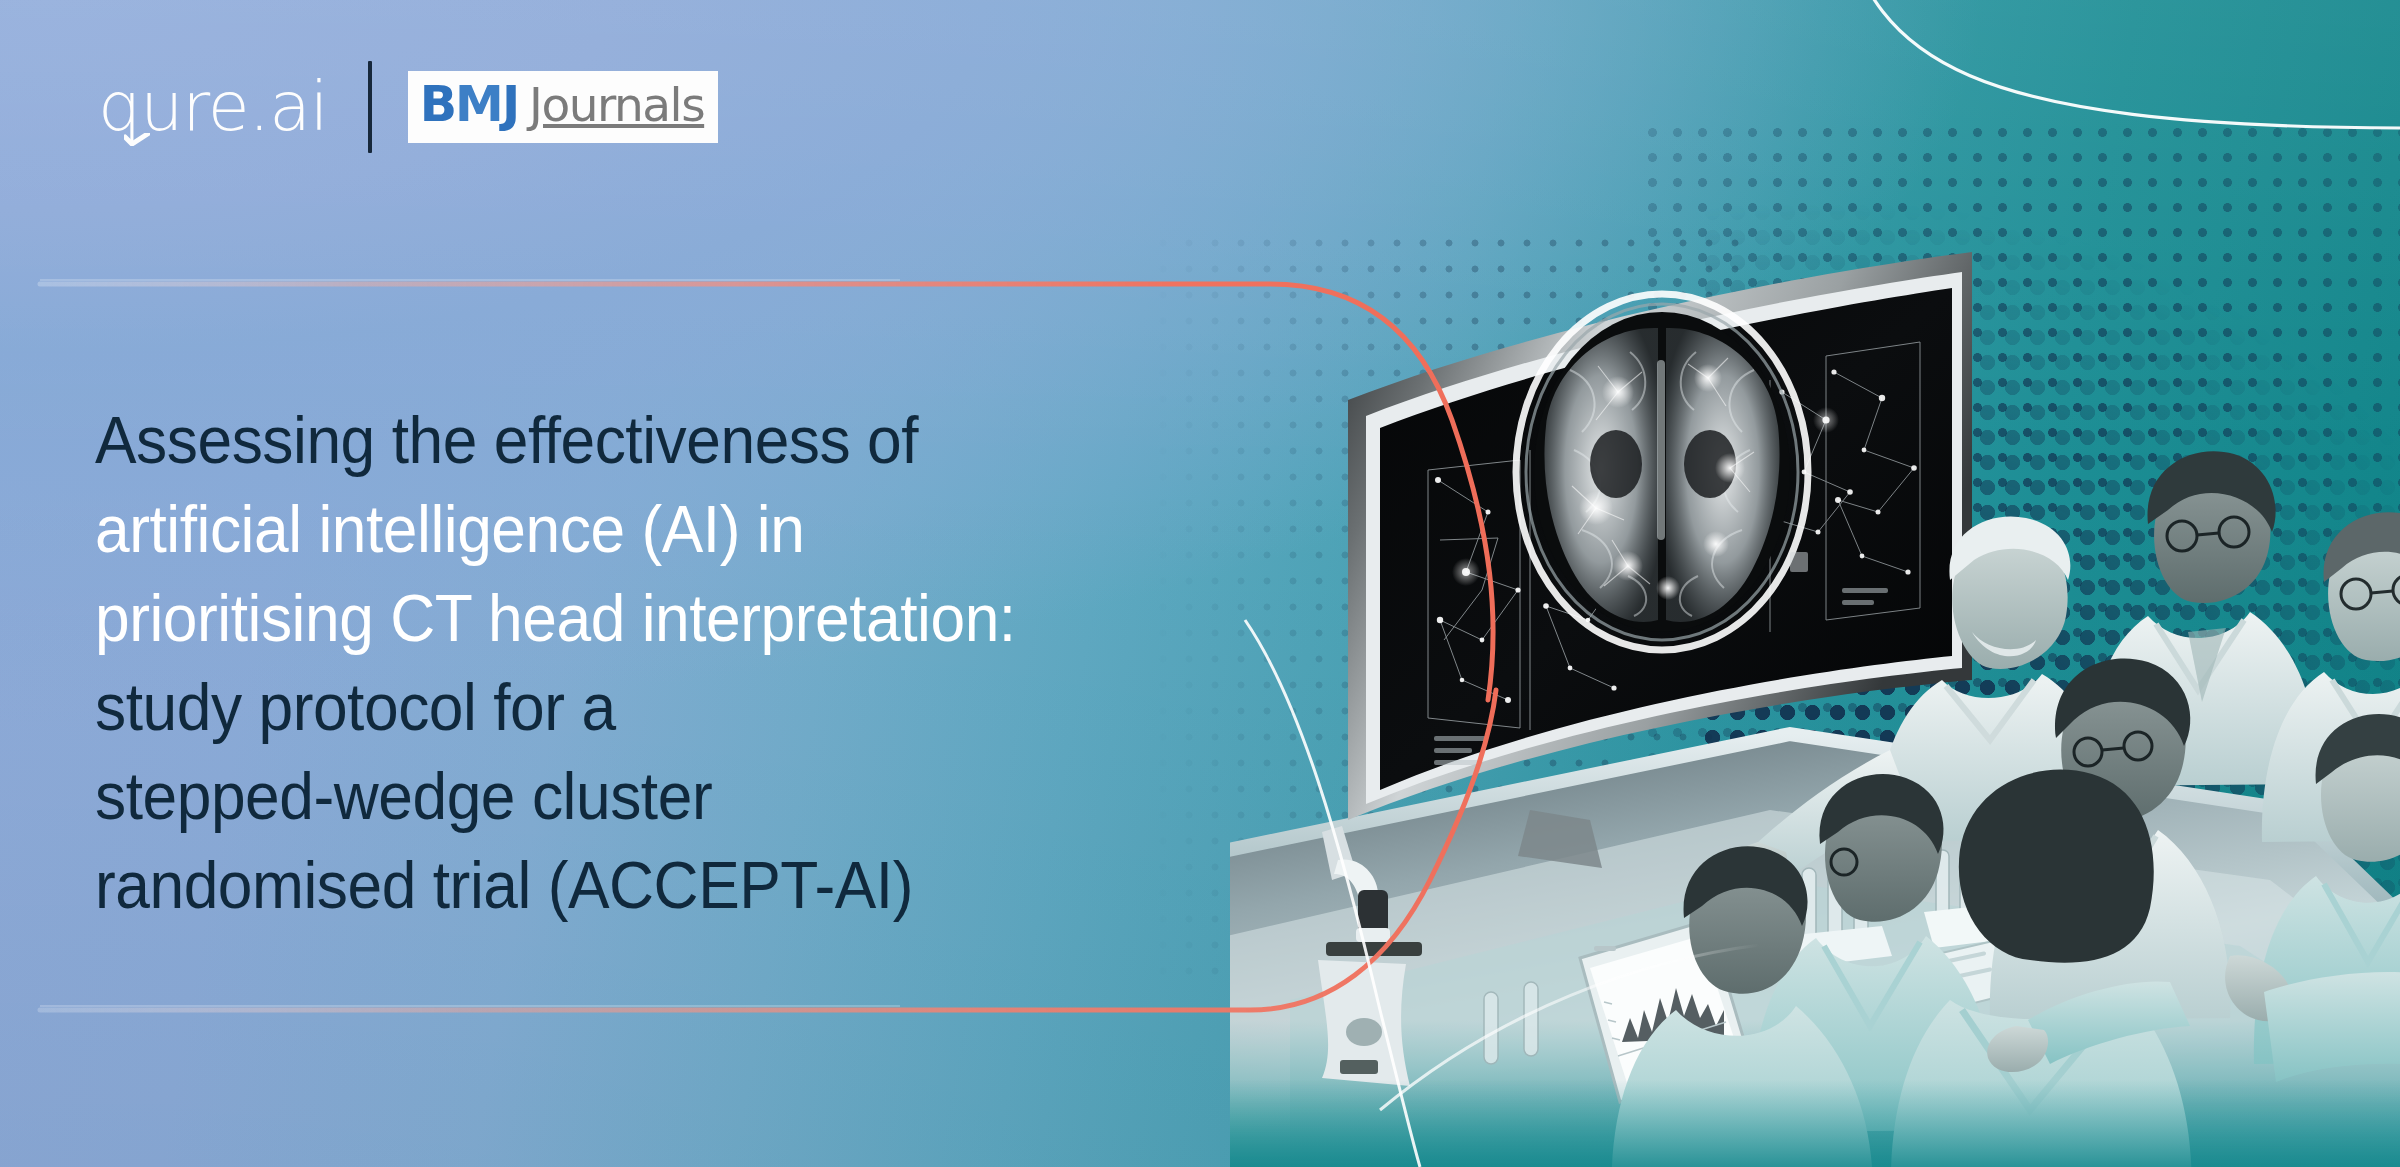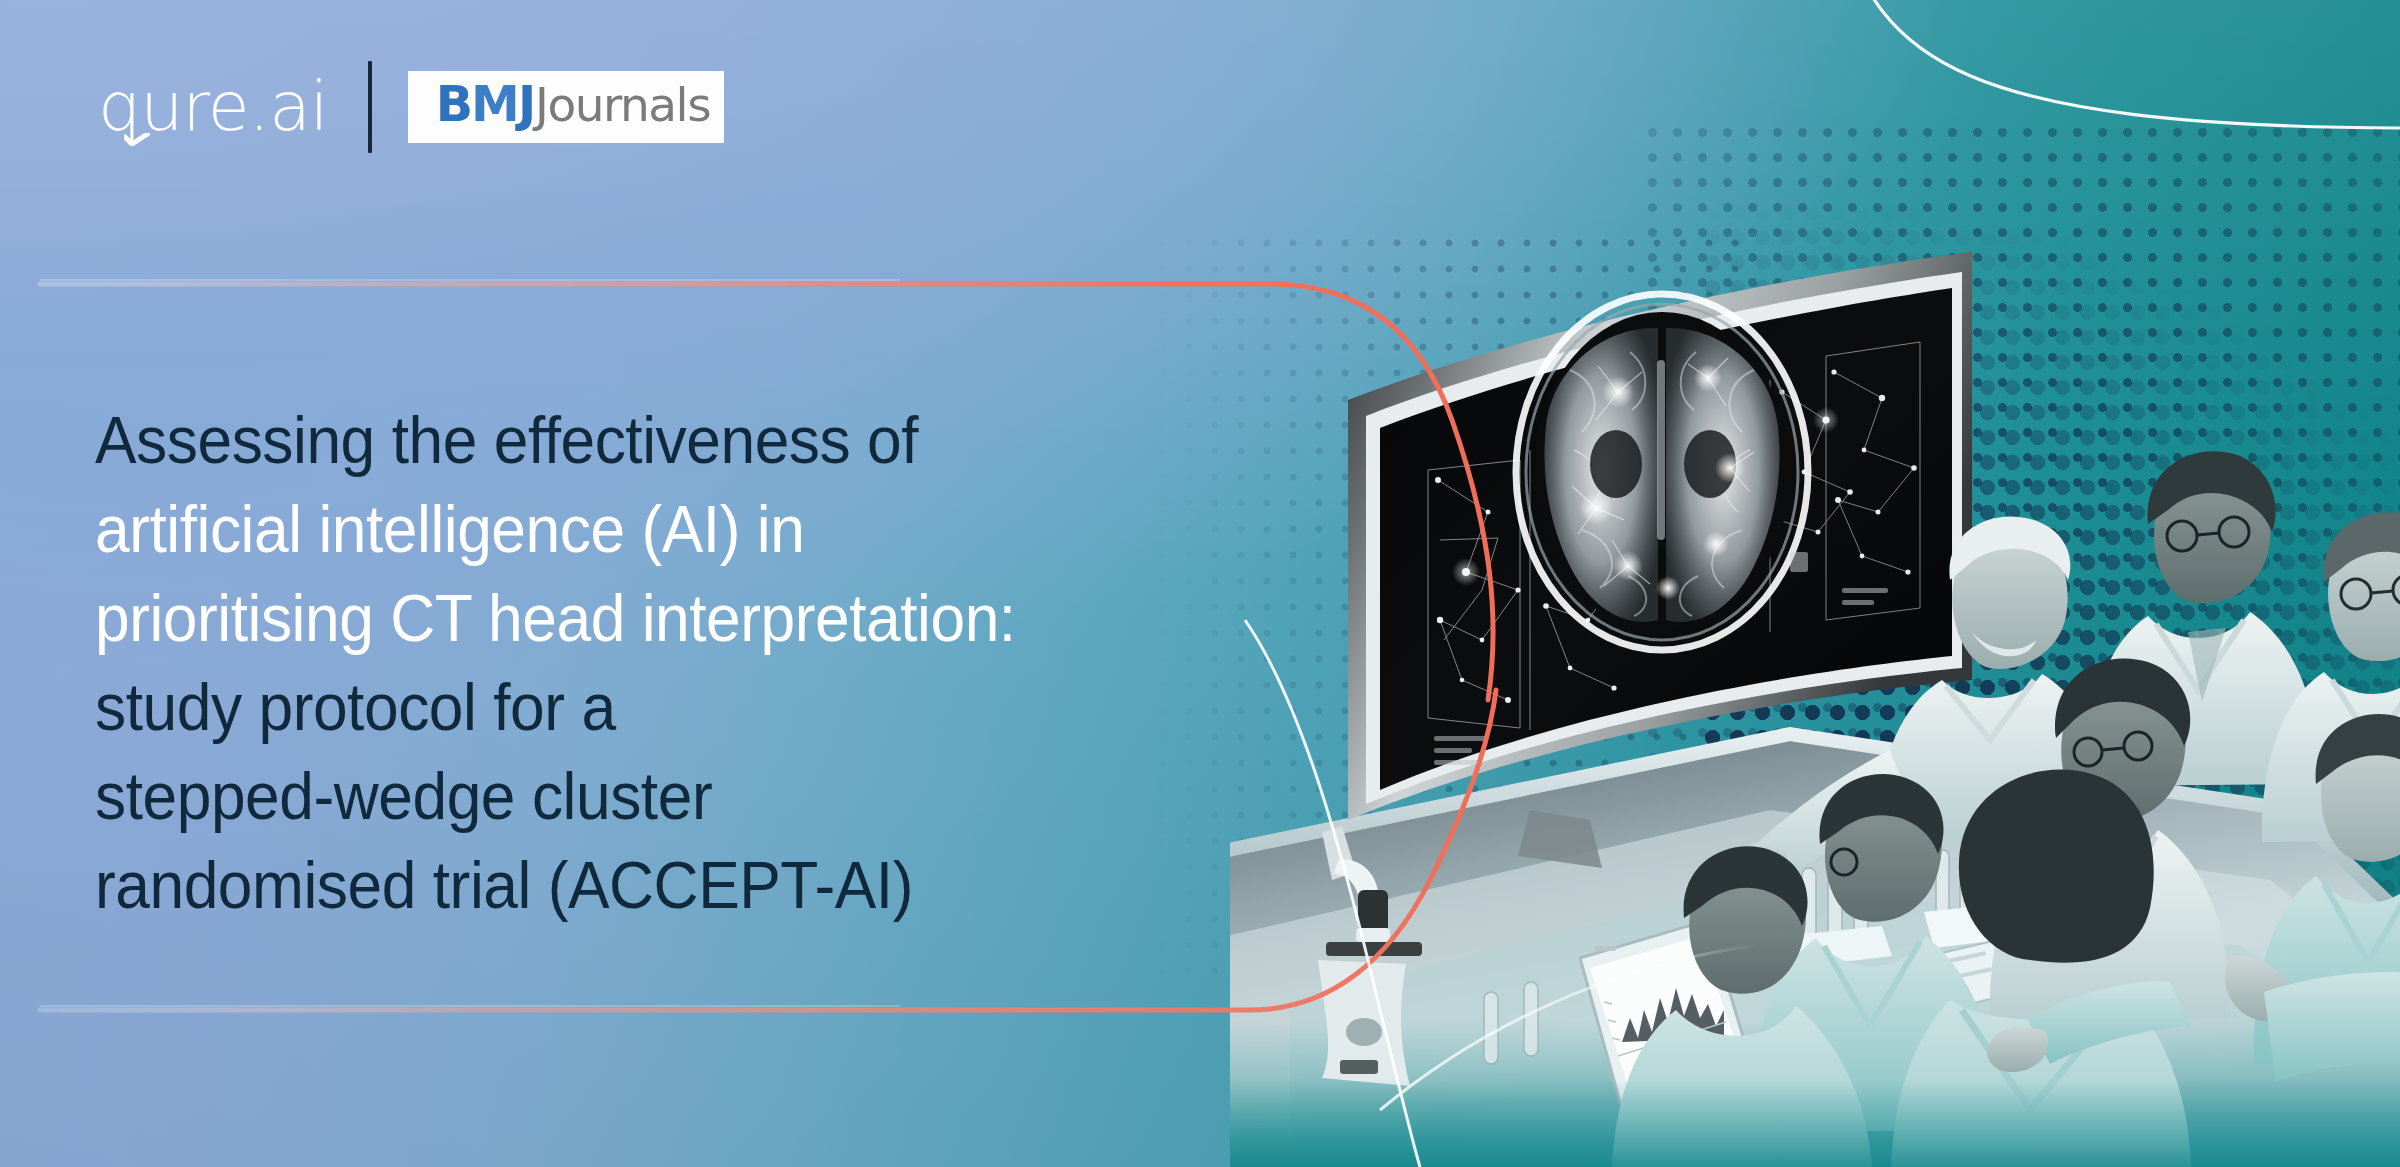--- a/index.html
+++ b/index.html
@@ -77,42 +77,43 @@
     white-space:nowrap;
   }
   .qure-tick{
     position:absolute;left:26px;top:60px;width:26px;height:13px;
   }
   .divider{
     width:4px;height:92px;background:#17283b;margin:0 36px 0 40px;border-radius:1px;
   }
   .bmj-box{
     background:#fdfdfd;
-    padding:9px 14px 9px 28px;
+    padding:9px 14px 9px 12px;
     display:flex;align-items:baseline;
     height:72px;
   }
   .bmj-mark{
     font-family:"DejaVu Sans", sans-serif;
     font-weight:bold;
     font-size:49px;
     color:#2f72bd;
     letter-spacing:-2px;
     line-height:1;
   }
   .bmj-mark .m{color:#3d7fc6;}
   .bmj-mark .j{color:#2f72bd;}
   .bmj-word{
     font-family:"DejaVu Sans", sans-serif;
     font-size:47px;
     color:#7b7b7b;
     font-weight:400;
     letter-spacing:-1.5px;
     line-height:1;
-    margin-left:1px;
+    margin-left:11px;
+    text-decoration:underline;
   }
 
   
   .headline{
     position:absolute;left:95px;top:350px;width:1290px;
     font-family:"Liberation Sans", sans-serif;
     font-size:67px;
     line-height:89px;
     font-weight:400;
     letter-spacing:-0.5px;

